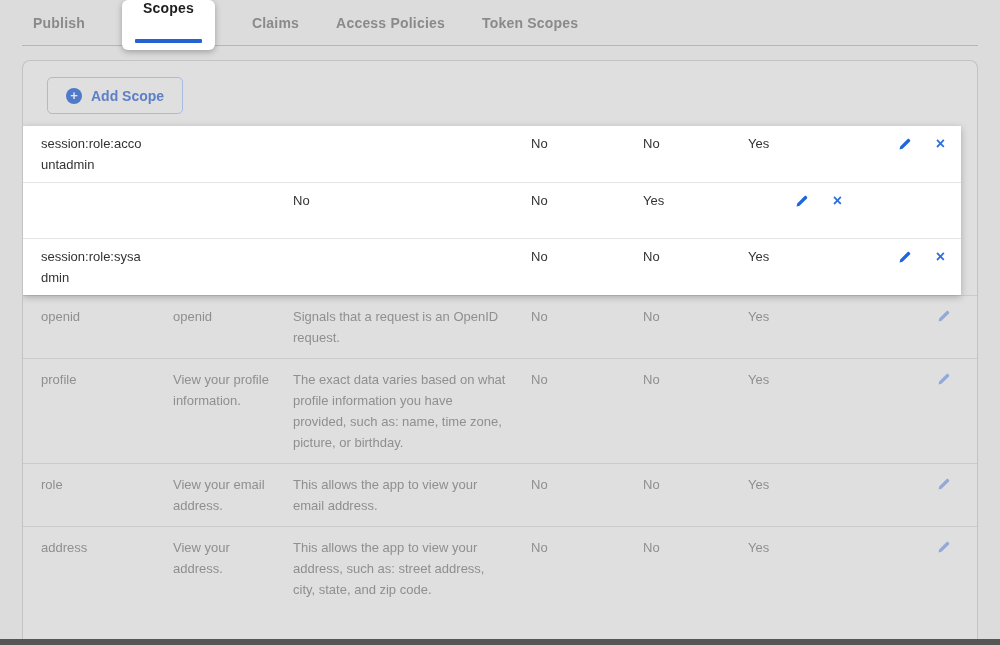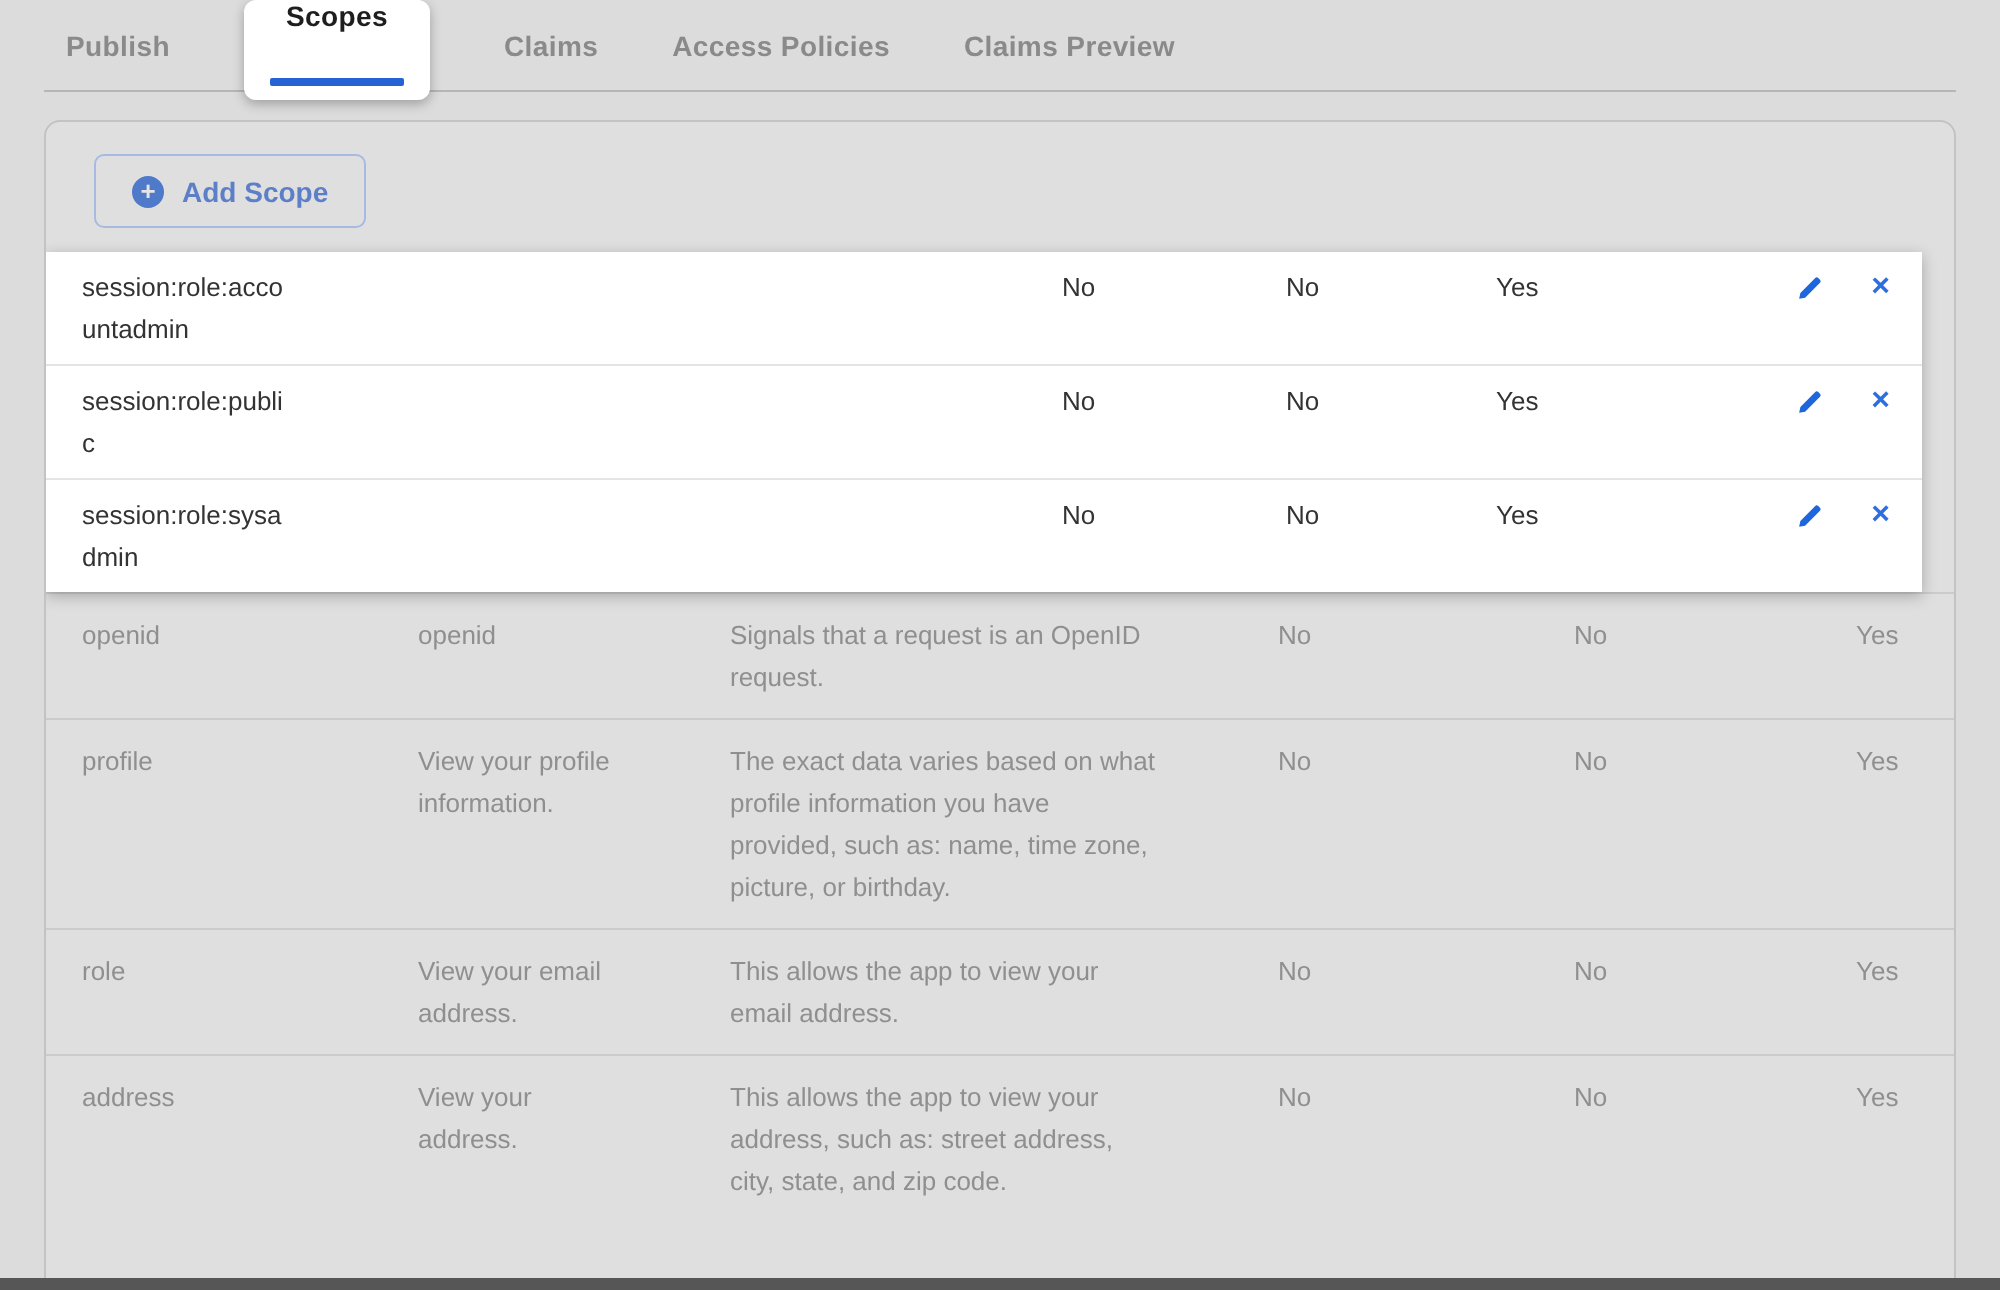--- a/index.html
+++ b/index.html
@@ -93,21 +93,21 @@
     margin-top: 2px;
     background: #ffffff;
     border-radius: 0;
     box-shadow: 0 2px 7px rgba(0,0,0,.25);
     position: relative; z-index: 1;
   }
   .hl-group .row + .row { border-top: 1px solid #e4e4e4; }
   .hl-group .cell { color: #333333; padding-top: 7px; padding-bottom: 7px; }
   .hl-group .row { min-height: 56px; }
 
-  .dim-row { border-top: 1px solid #cbcbcb; gap: 36px; }
+  .dim-row { border-top: 1px solid #cbcbcb; }
   .dim-row:first-of-type { border-top: none; }
 
   .cell.actions {
     display: flex; justify-content: flex-end; align-items: flex-start;
     gap: 24px; padding-right: 26px; padding-top: 12px;
   }
   .hl-group .cell.actions { padding-right: 16px; padding-top: 10px; }
   .icon-btn { cursor: pointer; display: inline-flex; align-items: center; height: 16px; }
   .pencil { width: 14px; height: 14px; }
   .pencil-blue { color: #1d66de; }
@@ -128,21 +128,21 @@
 <div class="page">
 
   <div class="tabbar">
     <div class="tab">Publish</div>
     <div class="tab active">
       <span>Scopes</span>
       <span class="tab-underline"></span>
     </div>
     <div class="tab">Claims</div>
     <div class="tab">Access Policies</div>
-    <div class="tab">Claims Preview</div>
+    <div class="tab">Token Scopes</div>
   </div>
 
   <div class="card">
 
     <div class="toolbar">
       <button class="add-btn">
         <span class="plus-circle">+</span>
         <span>Add Scope</span>
       </button>
     </div>
@@ -161,21 +161,20 @@
           <span class="icon-btn">
               <svg class="pencil pencil-blue" viewBox="0 0 16 16">
                 <path fill="currentColor" d="M1.8 14.2l.7-3.4L11 2.3c.5-.5 1.2-.5 1.7 0l1 1c.5.5.5 1.2 0 1.7l-8.5 8.5-3.4.7z"></path>
               </svg>
             </span>
           <span class="icon-btn x-glyph">×</span>
         </div>
       </div>
 
       <div class="row">
-        <div class="cell">session:role:public</div>
         <div class="cell"></div>
         <div class="cell"></div>
         <div class="cell">No</div>
         <div class="cell">No</div>
         <div class="cell">Yes</div>
         <div class="cell actions">
           <span class="icon-btn">
               <svg class="pencil pencil-blue" viewBox="0 0 16 16">
                 <path fill="currentColor" d="M1.8 14.2l.7-3.4L11 2.3c.5-.5 1.2-.5 1.7 0l1 1c.5.5.5 1.2 0 1.7l-8.5 8.5-3.4.7z"></path>
               </svg>

